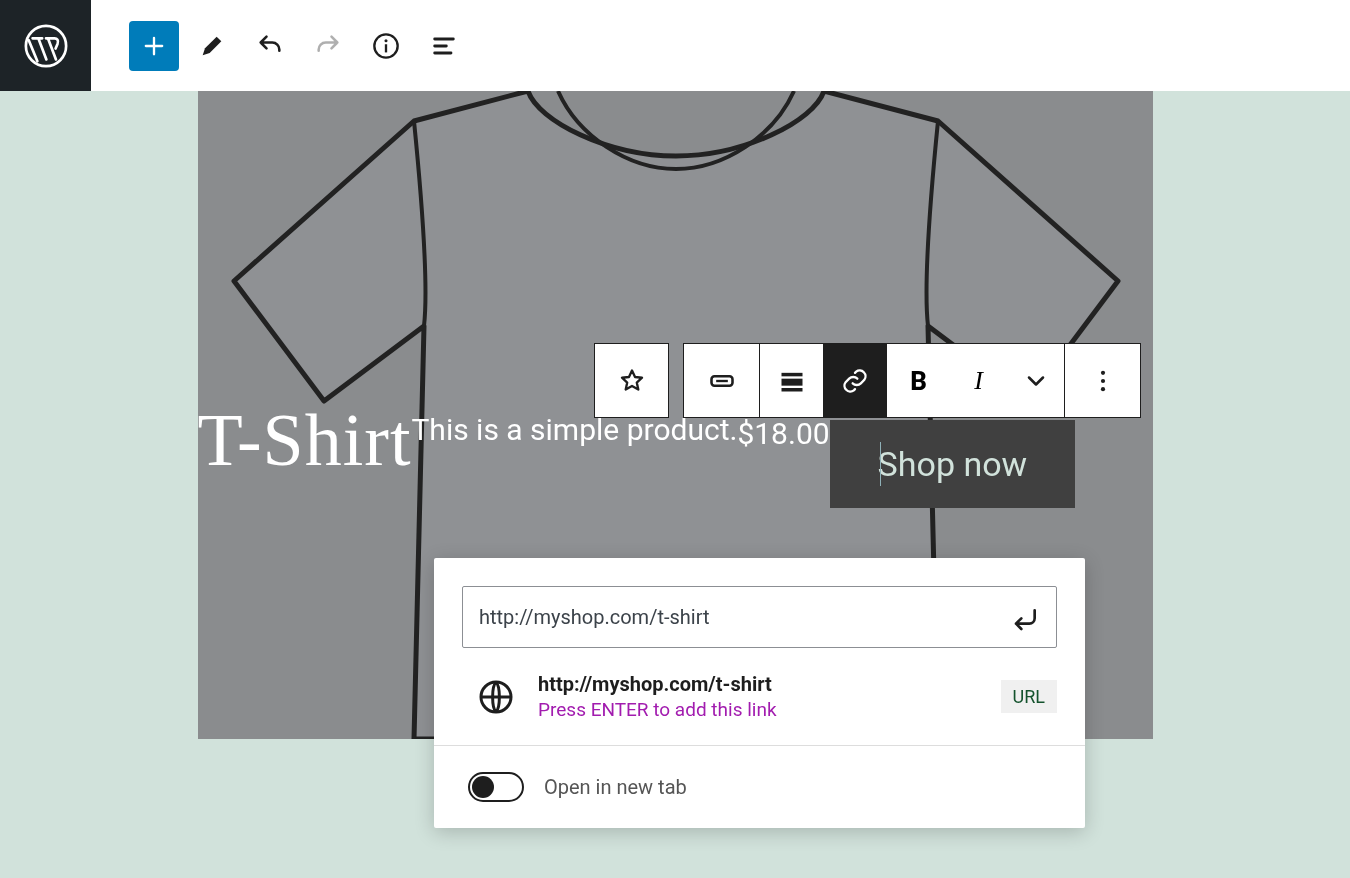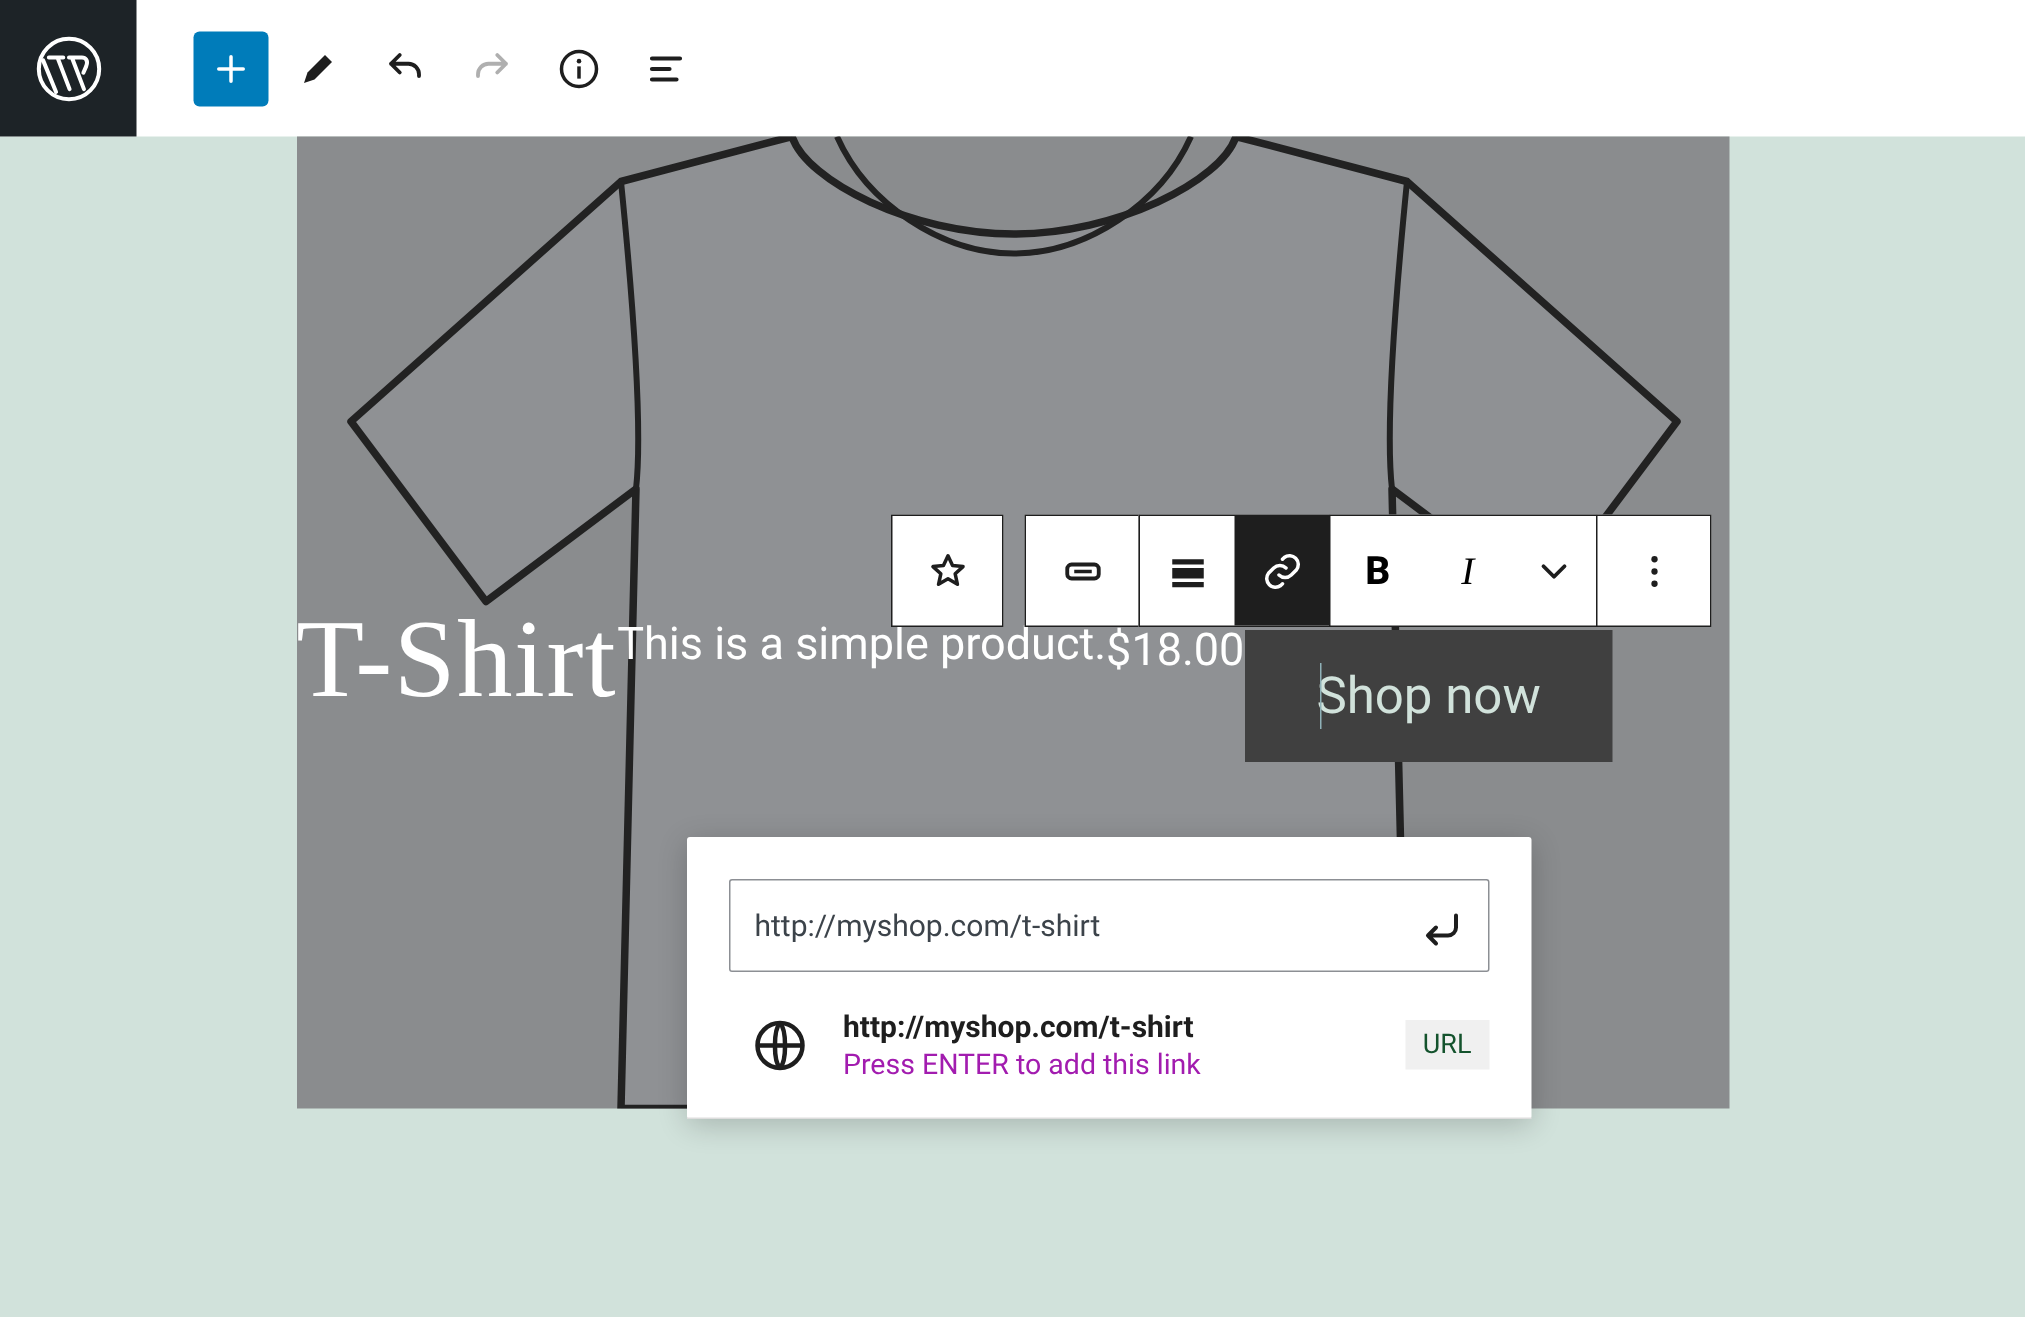--- a/index.html
+++ b/index.html
@@ -35,21 +35,21 @@
   .block-toolbar { position:absolute; left:594px; top:343px; height:75px; display:flex; z-index:5; }
   .bt-group { background:#fff; border:1px solid #1e1e1e; display:flex; }
   .bt-group + .bt-group { margin-left:14px; }
   .bt-group.nogap { margin-left:-1px; }
   .bt-btn { width:63px; height:73px; display:flex; align-items:center; justify-content:center; cursor:pointer; }
   .bt-btn.narrow { width:57px; }
   .bt-btn.active { background:#1e1e1e; color:#fff; }
   .bt-btn svg { width:28px; height:28px; }
 
   
-  .link-pop { position:absolute; left:434px; top:558px; width:563px; background:#fff; box-shadow:0 4px 20px rgba(0,0,0,.2); border-radius:2px; z-index:6; font-size:18px; color:#1e1e1e;margin-left:24px;}
+  .link-pop { position:absolute; left:434px; top:558px; width:651px; background:#fff; box-shadow:0 4px 20px rgba(0,0,0,.2); border-radius:2px; z-index:6; font-size:18px; color:#1e1e1e;}
   .link-input-row { padding:28px 28px 14px; }
   .link-input { width:100%; height:62px; border:1px solid #8c8f94; border-radius:2px; display:flex; align-items:center; padding:0 16px; gap:12px;}
   .link-input input { flex:1; border:none; outline:none; font-size:20px; color:#3c434a; font-family:inherit;}
   .link-input .submit { width:32px; height:32px; display:flex; align-items:center; justify-content:center; cursor:pointer; }
   .suggestion { display:flex; align-items:center; gap:24px; padding:10px 28px 24px 44px; }
   .suggestion .globe { width:36px; height:36px; flex-shrink:0;}
   .suggestion .txt { flex:1; }
   .suggestion .txt .url { font-weight:700; font-size:20px; }
   .suggestion .txt .hint { color:#a21caf; font-size:19px; margin-top:2px;}
   .suggestion .badge { background:#f0f0f0; padding:6px 12px; font-size:18px; color:#14532d;}
@@ -198,13 +198,19 @@
         <circle cx="12" cy="12" r="10" fill="none" stroke="#1e1e1e" stroke-width="2"></circle>
         <path d="M2 12h20M12 2c3 3 3 17 0 20M12 2c-3 3-3 17 0 20" fill="none" stroke="#1e1e1e" stroke-width="2"></path>
       </svg>
     <div class="txt">
       <div class="url">http://myshop.com/t-shirt</div>
       <div class="hint">Press ENTER to add this link</div>
     </div>
     <div class="badge">URL</div>
   </div>
   <div class="divider"></div>
+  <div class="newtab-row">
+    <div class="toggle">
+      <div class="knob"></div>
+    </div>
+    <div class="lbl">Open in new tab</div>
+  </div>
 </div>
 
 </body></html>

